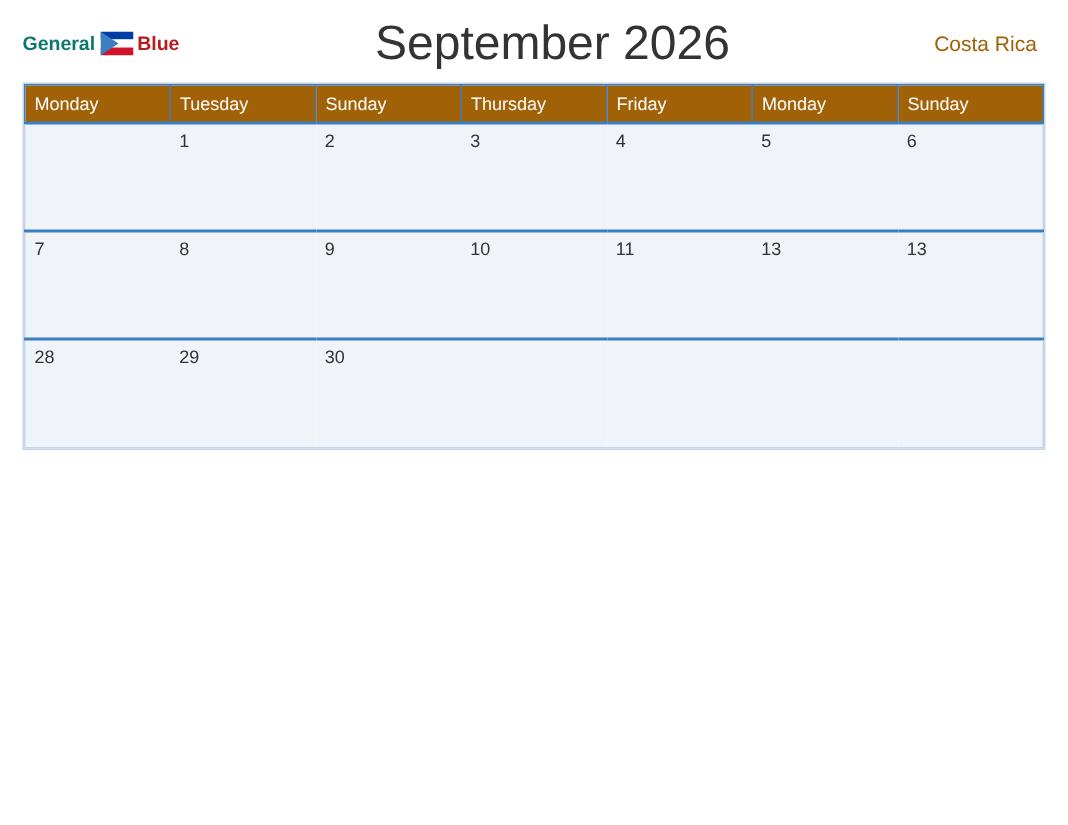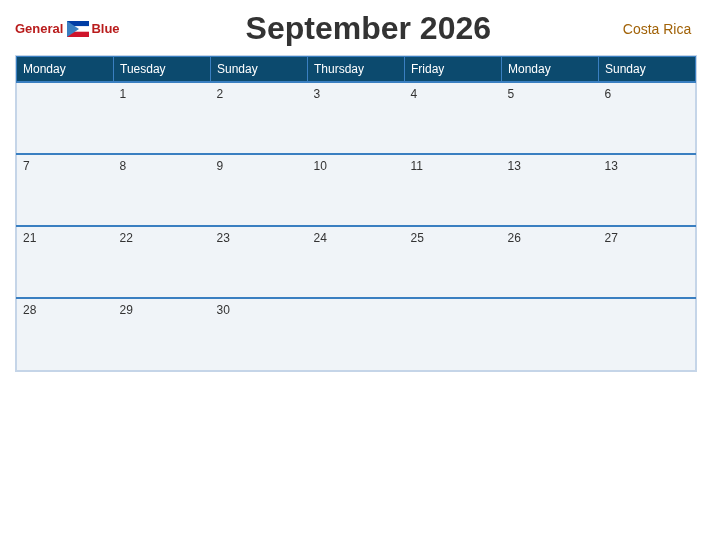--- a/index.html
+++ b/index.html
@@ -24,52 +24,52 @@
       margin-bottom: 8px;
     }
     .logo {
       display: flex;
       align-items: center;
       gap: 2px;
     }
     .logo-text-general {
       font-size: 13px;
       font-weight: bold;
-      color: #b91c1c;
+      color: #0f766e;
     }
     .logo-text-blue {
       font-size: 13px;
       font-weight: bold;
       color: #b91c1c;
     }
     .logo-flag {
       width: 22px;
       height: 16px;
       margin-left: 2px;
     }
     .title {
       font-size: 32px;
-      font-weight: 700;
+      font-weight: 400;
       color: #333;
       text-align: center;
       flex: 1;
     }
     .country {
       font-size: 14px;
       color: #a16207;
       min-width: 80px;
       text-align: center;
     }
     
     .calendar {
       width: 100%;
       border-collapse: collapse;
     }
     .calendar thead tr {
-      background: #0c4a6e;
+      background: #a16207;
       margin-left: 20px;
     }
     .calendar thead th {
       color: #fff;
       font-size: 12px;
       font-weight: normal;
       padding: 5px 6px;
       text-align: left;
       border: 1px solid #3a7fc1;
     }
@@ -194,43 +194,20 @@
             </td>
             <td>
               <div class="day-number">13</div>
             </td>
             <td>
               <div class="day-number">13</div>
             </td>
           </tr>
           <tr>
             <td>
-              <div class="day-number">21</div>
-            </td>
-            <td>
-              <div class="day-number">22</div>
-            </td>
-            <td>
-              <div class="day-number">23</div>
-            </td>
-            <td>
-              <div class="day-number">24</div>
-            </td>
-            <td>
-              <div class="day-number">25</div>
-            </td>
-            <td>
-              <div class="day-number">26</div>
-            </td>
-            <td>
-              <div class="day-number">27</div>
-            </td>
-          </tr>
-          <tr>
-            <td>
               <div class="day-number">28</div>
             </td>
             <td>
               <div class="day-number">29</div>
             </td>
             <td>
               <div class="day-number">30</div>
             </td>
             <td></td>
             <td></td>

